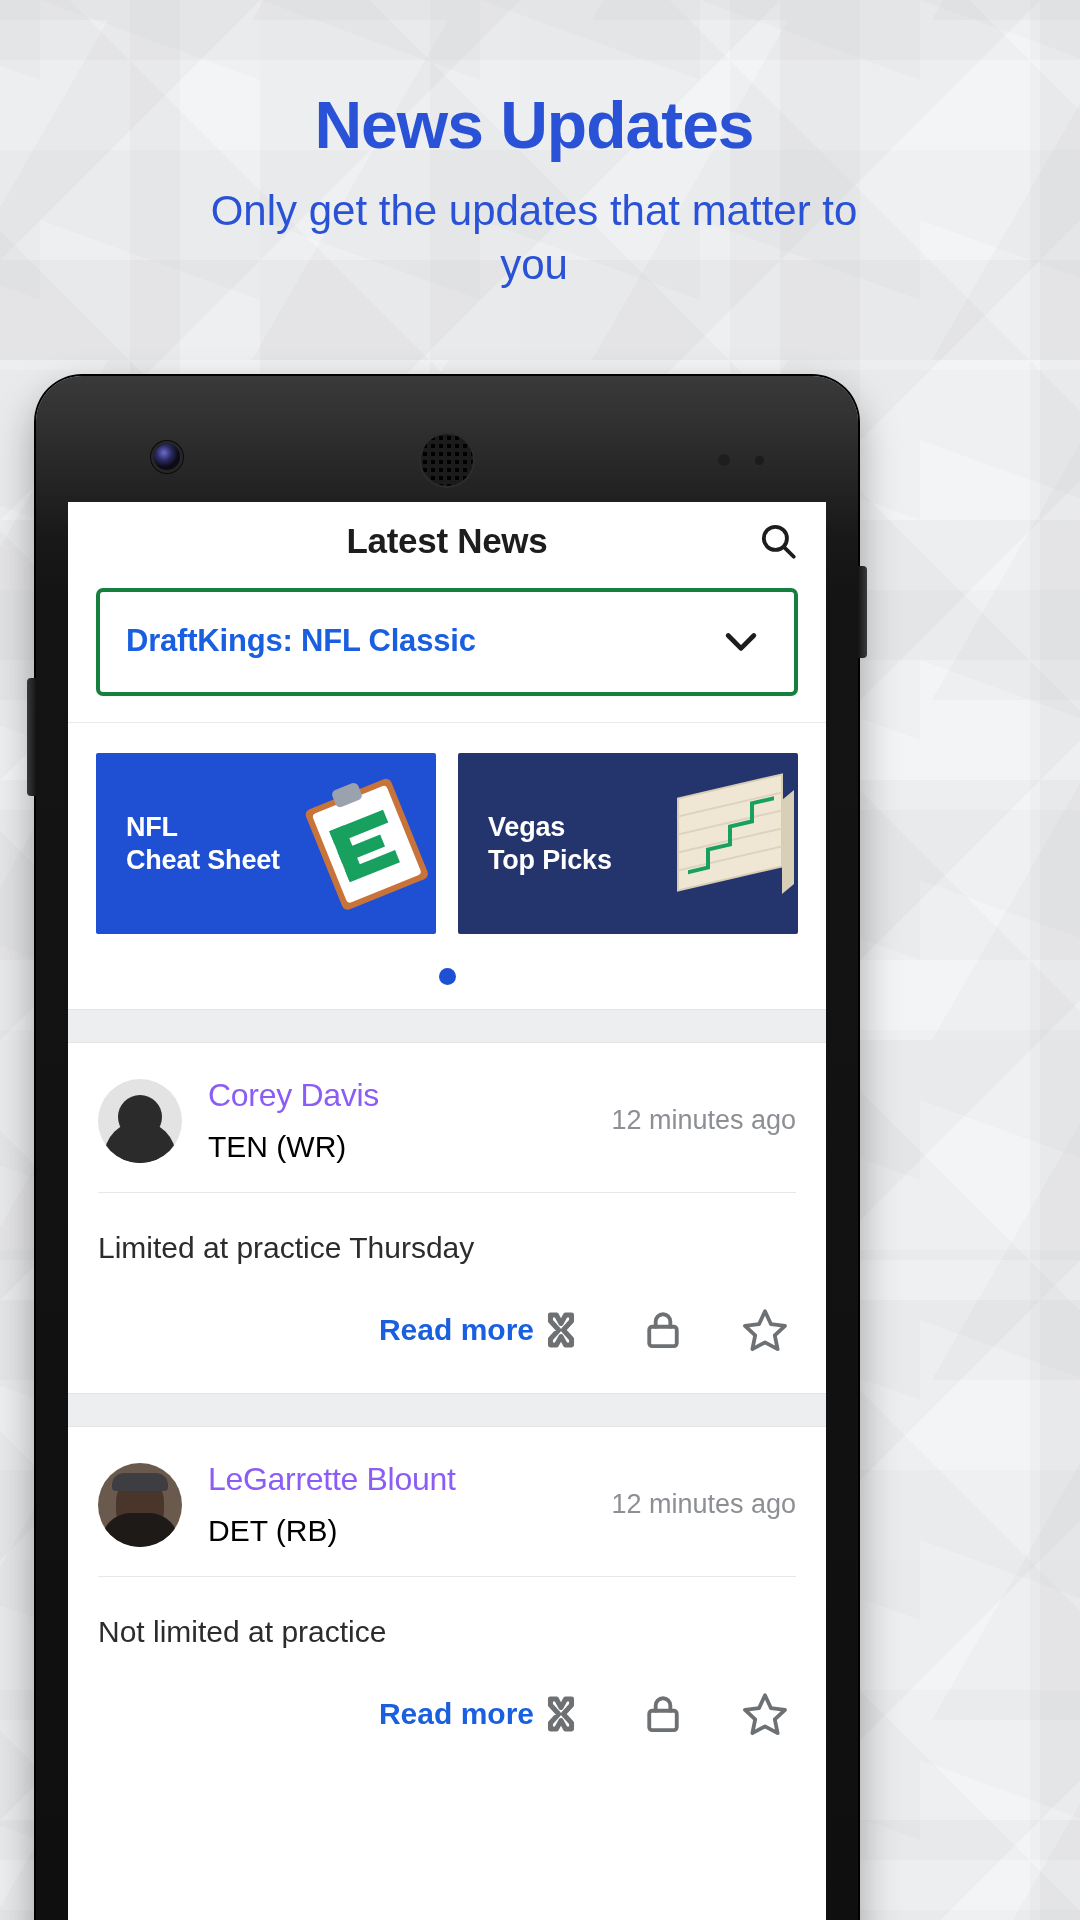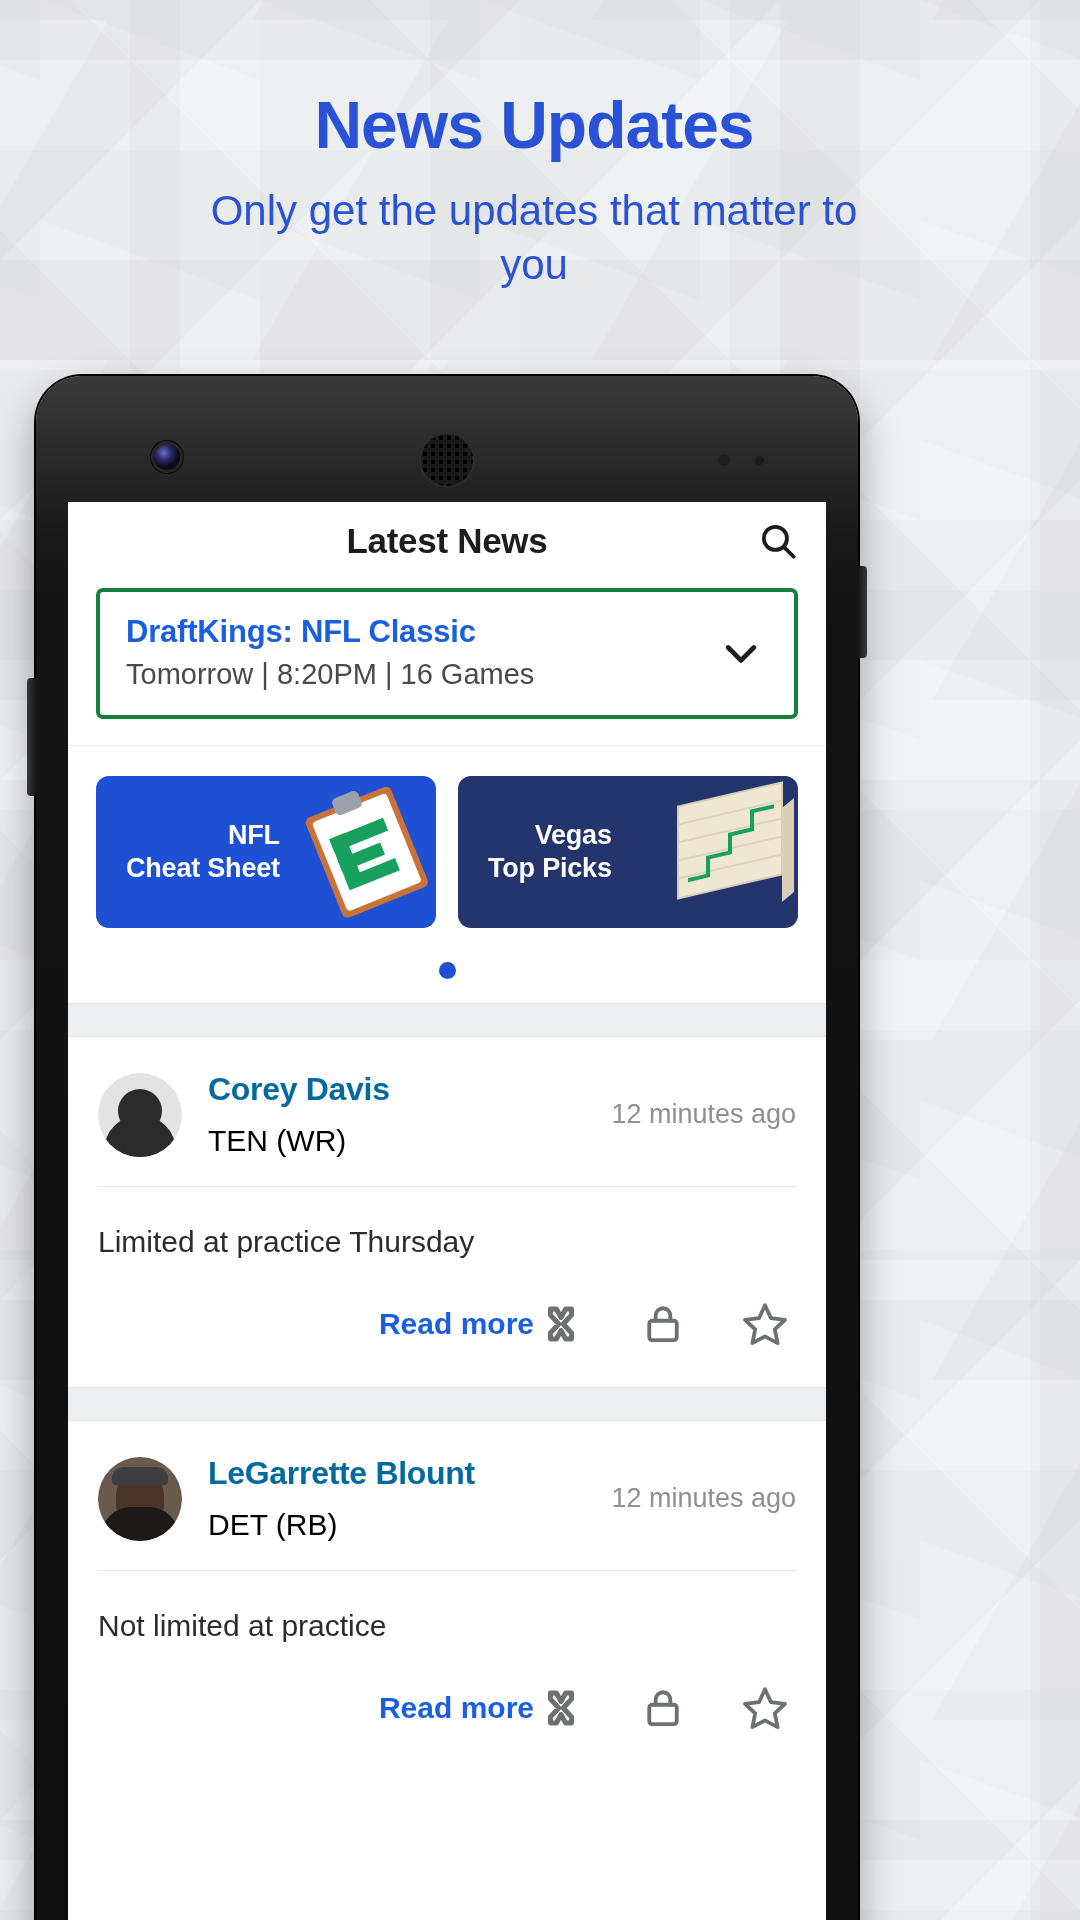--- a/index.html
+++ b/index.html
@@ -105,22 +105,22 @@
   .contest-sub{ color:#4a4a4a; font-size:29px; margin-top:8px; font-weight:400; }
   .chev{ width:54px; height:54px; display:flex; align-items:center; justify-content:center; flex:none; }
 
   .divider-line{ height:1px; background:#e8e9ec; }
 
   
   .promo-row{
     display:flex; gap:22px; padding:30px 28px 0; background:#fff;
   }
   .promo{
-    position:relative; flex:1; height:152px; border-radius:13px; overflow:hidden;
-    display:flex; align-items:center; padding-left:30px;text-align:right;
+    position:relative; flex:1; height:181px; border-radius:2px; overflow:hidden;
+    display:flex; align-items:center; padding-left:30px;
   }
   .promo.blue{ background:#1f50d3; }
   .promo.navy{ background:#24356e; }
   .promo-text{ color:#fff; font-size:27px; font-weight:bold; line-height:1.22; z-index:2; letter-spacing:-0.2px;}
   .promo-art{ position:absolute; right:-6px; top:50%; transform:translateY(-50%); z-index:1; }
 
   .dots{ display:flex; justify-content:center; gap:12px; padding:34px 0 24px; background:#fff; }
   .dot{ width:17px; height:17px; border-radius:50%; background:#1f50d3; }
 
   .gap-band{ height:34px; background:#eceef0; border-top:1px solid #e2e4e7; border-bottom:1px solid #e2e4e7; }
@@ -148,21 +148,21 @@
   }
   .avatar.photo .ph-band{
     position:absolute; left:50%; top:10px; transform:translateX(-50%);
     width:56px; height:18px; border-radius:12px 12px 4px 4px; background:#3d3d42;
   }
   .avatar.photo .ph-body{
     position:absolute; left:50%; bottom:-6px; transform:translateX(-50%);
     width:78px; height:40px; border-radius:30px 30px 0 0; background:#1e1a18;
   }
   .name-block{ flex:1; min-width:0; }
-  .p-name{ font-size:32px; font-weight:bold; color:#0369a1; letter-spacing:-0.3px; }
+  .p-name{ font-size:32px; font-weight:normal; color:#8b5cf6; letter-spacing:-0.3px; }
   .p-team{ font-size:30px; color:#000000; margin-top:16px; }
   .p-time{ font-size:27px; color:#8c8f94; white-space:nowrap; padding-left:14px; }
 
   .news-rule{ height:1px; background:#e6e7ea; }
   .news-body{ font-size:30px; color:#2c2c2c; padding:38px 0 10px; }
 
   .news-actions{
     display:flex; align-items:center; justify-content:flex-end;
     padding:28px 0 36px;
   }
@@ -198,21 +198,20 @@
           <circle cx="10.5" cy="10.5" r="6.6"></circle>
           <line x1="15.6" y1="15.6" x2="21" y2="21"></line>
         </svg>
       </div>
     </div>
 
     <div class="contest-wrap">
       <div class="contest-card">
         <div>
           <div class="contest-title">DraftKings: NFL Classic</div>
-          <div class="contest-sub">Tomorrow | 8:20PM | 16 Games</div>
         </div>
         <div class="chev">
           <svg width="44" height="44" viewBox="0 0 24 24" fill="none" stroke="#1d1d1d" stroke-width="2.6" stroke-linecap="round" stroke-linejoin="round">
             <polyline points="5,9 12,16 19,9"></polyline>
           </svg>
         </div>
       </div>
     </div>
 
     <div class="divider-line"></div>

